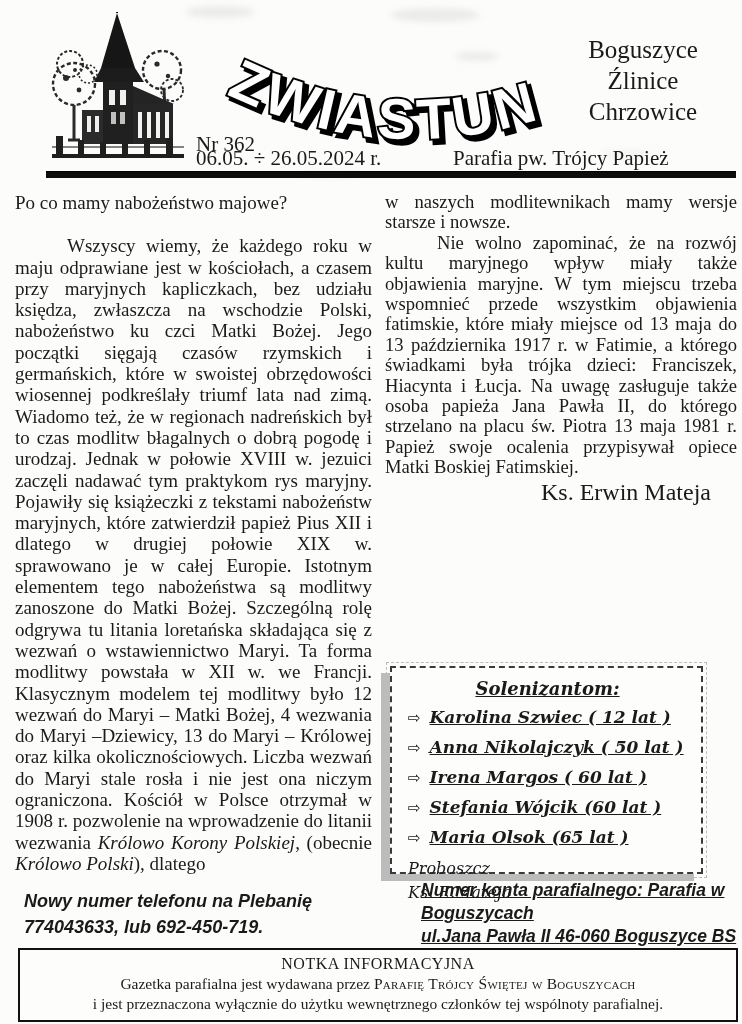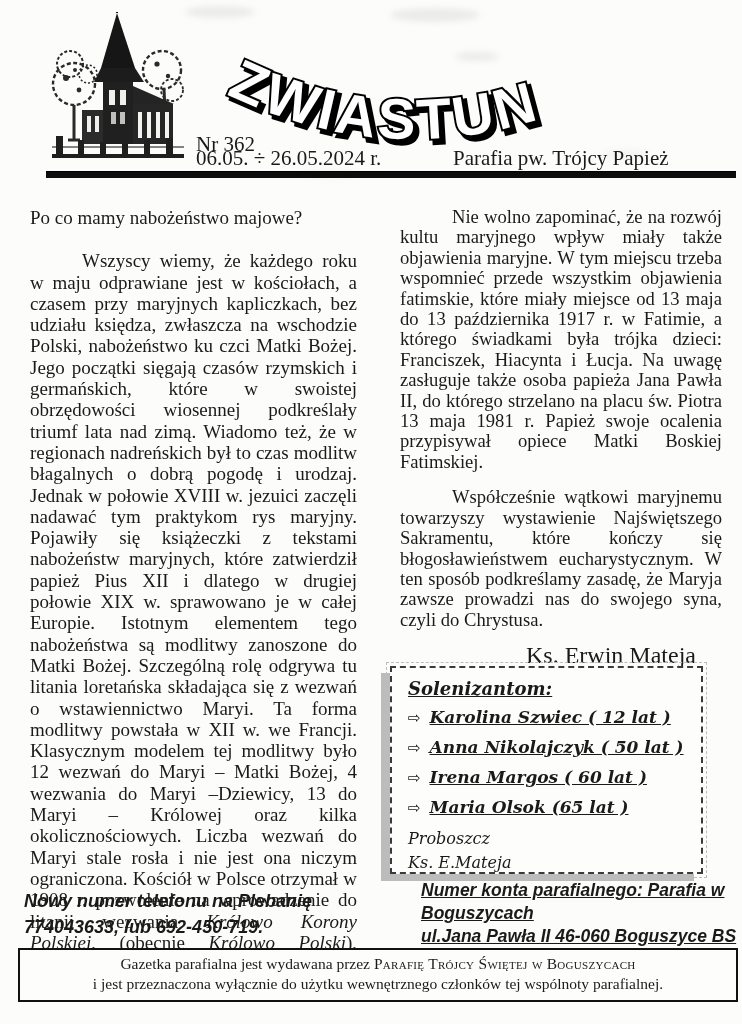--- a/index.html
+++ b/index.html
@@ -20,33 +20,33 @@
               font-size:25px; line-height:31px; }
   .issue-no { position:absolute; left:196px; top:132px; font-size:21px; }
   .date-range { position:absolute; left:196px; top:146px; font-size:21px; }
   .parish-name { position:absolute; left:453px; top:146px; font-size:21px; }
   .rule { position:absolute; left:46px; top:171px; width:690px; height:7px; background:#0d0d0d;
           border-top:1px solid #000; }
   
   .col { position:absolute; top:192px; font-size:19px; line-height:21.3px; text-align:justify; }
   .col-left  { left:15px;  width:357px; }
   .col-right { left:385px; width:352px; font-size:18.6px; line-height:20.4px; }
-  .col p { margin:15px; }
+  .col p { margin:0; }
   .lead-q { margin-bottom:22px !important; text-align:left; }
   .indent { text-indent:52px; }
   .signature { text-align:right; padding-right:26px; font-size:24px; margin-top:4px !important; }
   
   .names-box {
     position:absolute; left:390px; top:666px; width:313px; height:208px;
     border:2px dashed #3a3a3a; outline:1px dashed #bdbdbd; outline-offset:3px;
     background:#fdfdfc; box-shadow:-9px 7px 0 0 #bcbcbc;
     padding:10px 14px 8px 16px;
     font-family:"DejaVu Serif", serif; font-style:italic;
   }
-  .box-title { font-size:18px; font-weight:bold; text-decoration:underline; margin-bottom:8px; }
+  .box-title { font-size:18px; font-weight:bold; text-decoration:underline; margin-bottom:8px;text-align:center; }
   .box-item { margin-bottom:10px; font-size:17px; white-space:nowrap; }
   .box-item .arrow { font-family:"DejaVu Sans", sans-serif; font-style:normal; font-size:15px; margin-right:9px; }
   .box-item .person { font-weight:bold; text-decoration:underline; }
   .box-closing { text-align:left; font-size:16px; line-height:24px; }
   .box-closing .role { padding-right:32px; }
   .box-closing .name { padding-right:14px; }
   
   .phone-note {
     position:absolute; left:24px; top:888px; width:336px;
     font-family:"Liberation Sans", sans-serif; font-style:italic; font-weight:700;
@@ -132,56 +132,63 @@
         <path id="logoCurve" d="M 6 70 Q 172 150 340 88" fill="none"></path>
       </defs>
       <text font-family="Liberation Sans, sans-serif" font-size="57" font-weight="bold" letter-spacing="3" fill="#000" stroke="#000" stroke-width="5" transform="translate(4,4)">
         <textPath href="#logoCurve">ZWIASTUN</textPath>
       </text>
       <text font-family="Liberation Sans, sans-serif" font-size="57" font-weight="bold" letter-spacing="3" fill="#ffffff" stroke="#000" stroke-width="4" paint-order="stroke">
         <textPath href="#logoCurve">ZWIASTUN</textPath>
       </text>
     </svg>
 
+    <div class="villages">
+      <div>Boguszyce</div>
+      <div>Źlinice</div>
+      <div>Chrzowice</div>
+    </div>
 
     <div class="issue-no">Nr 362</div>
     <div class="date-range">06.05. ÷ 26.05.2024 r.</div>
     <div class="parish-name">Parafia pw. Trójcy Papież</div>
     <div class="rule"></div>
   </header>
 
   <section class="col col-left">
     <p class="lead-q">Po co mamy nabożeństwo  majowe?</p>
     <p class="indent"><span>Wszyscy wiemy, że każdego roku w maju  odprawiane jest w kościołach, a czasem przy maryjnych kapliczkach, bez udziału księdza, zwłaszcza na wschodzie Polski, nabożeństwo ku czci Matki Bożej. Jego początki sięgają czasów rzymskich i germańskich, które w swoistej obrzędowości wiosennej podkreślały triumf lata nad zimą. Wiadomo też, że w regionach nadreńskich był to czas modlitw błagalnych o dobrą pogodę i urodzaj. Jednak w połowie XVIII w. jezuici zaczęli nadawać tym praktykom rys maryjny. Pojawiły się książeczki z tekstami nabożeństw maryjnych, które zatwierdził papież Pius XII i dlatego  w drugiej połowie XIX w. sprawowano je w całej Europie. Istotnym elementem tego nabożeństwa są modlitwy zanoszone do Matki Bożej. Szczególną rolę odgrywa tu litania loretańska składająca się z wezwań o wstawiennictwo Maryi. Ta forma modlitwy powstała w XII w. we Francji. Klasycznym modelem tej modlitwy było 12 wezwań do Maryi – Matki Bożej, 4 wezwania do Maryi –Dziewicy, 13 do Maryi – Królowej oraz kilka okolicznościowych.  Liczba wezwań  do Maryi stale rosła i nie jest ona niczym ograniczona. Kościół w Polsce otrzymał w 1908 r. pozwolenie na wprowadzenie do litanii wezwania </span><i>Królowo Korony Polskiej</i><span>, (obecnie </span><i>Królowo Polski</i><span>),  dlatego</span></p>
   </section>
 
   <section class="col col-right">
+    <p>w naszych modlitewnikach mamy wersje starsze i nowsze.</p>
     <p class="indent">Nie wolno zapominać, że na rozwój kultu maryjnego wpływ miały także objawienia maryjne. W tym miejscu trzeba wspomnieć przede wszystkim objawienia fatimskie, które miały miejsce od 13 maja do 13 października 1917 r. w Fatimie, a którego świadkami była trójka dzieci: Franciszek, Hiacynta i Łucja. Na uwagę zasługuje także osoba papieża Jana Pawła II, do którego strzelano na placu św. Piotra 13 maja 1981 r. Papież swoje ocalenia przypisywał opiece Matki Boskiej Fatimskiej.</p>
-    <p class="indent">Współcześnie wątkowi maryjnemu towarzyszy wystawienie Najświętszego Sakramentu, które kończy się błogosławieństwem  eucharystycznym. W ten sposób podkreślamy zasadę, że Maryja zawsze prowadzi nas do swojego syna, czyli do Chrystusa.</p>
     <p class="signature">Ks. Erwin Mateja</p>
   </section>
 
   <div class="names-box">
     <div class="box-title">Solenizantom:</div>
     <div class="box-item"><span class="arrow">⇨</span><span class="person">Karolina Szwiec  ( 12 lat )</span></div>
     <div class="box-item"><span class="arrow">⇨</span><span class="person">Anna Nikolajczyk ( 50 lat )</span></div>
     <div class="box-item"><span class="arrow">⇨</span><span class="person">Irena Margos ( 60 lat )</span></div>
+    <div class="box-item"><span class="arrow">⇨</span><span class="person">Stefania Wójcik  (60 lat )</span></div>
     <div class="box-item"><span class="arrow">⇨</span><span class="person">Maria Olsok  (65 lat )</span></div>
     <div class="box-closing">
       <div class="role">Proboszcz</div>
       <div class="name">Ks. E.Mateja</div>
     </div>
   </div>
 
   <div class="phone-note">Nowy numer telefonu na Plebanię 774043633, lub 692-450-719.</div>
 
   <div class="account-note">
     <div>Numer konta parafialnego: Parafia w Boguszycach</div>
     <div>ul.Jana Pawła II 46-060 Boguszyce BS Gogolin</div>
     <div>20 8883 1031 2004 0000 1788 0001</div>
   </div>
 
   <div class="info-box">
+    <div class="title">NOTKA INFORMACYJNA</div>
     <div><span>Gazetka parafialna jest wydawana przez </span><span class="sc">Parafię Trójcy Świętej w Boguszycach</span></div>
     <div>i jest przeznaczona wyłącznie do użytku wewnętrznego członków tej wspólnoty parafialnej.</div>
   </div>
 
 </div>
 
 </body></html>

